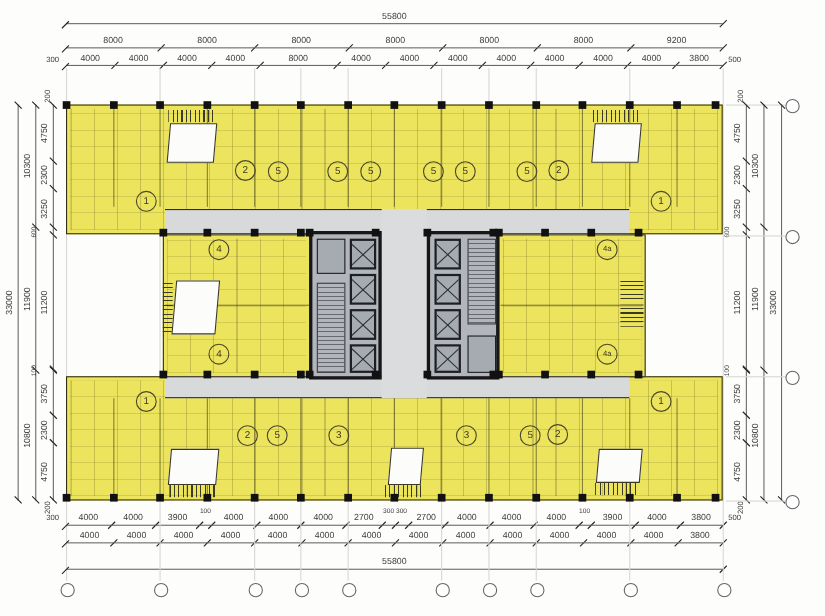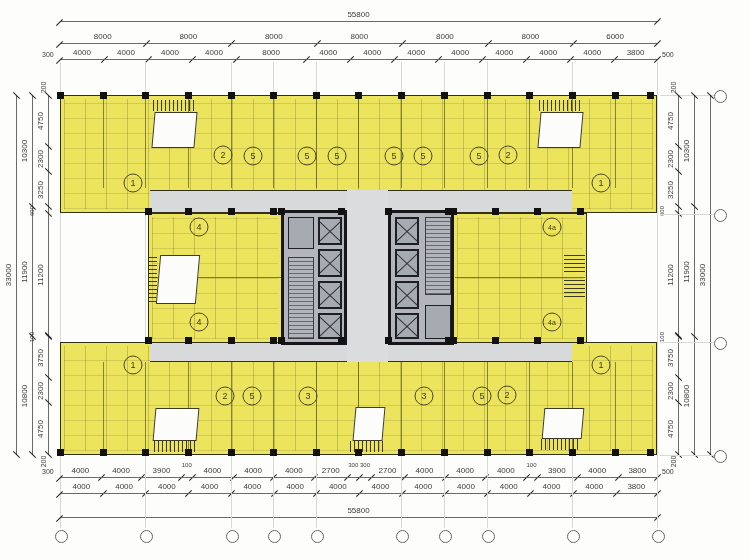--- a/index.html
+++ b/index.html
@@ -77,21 +77,21 @@
       <div class="seg" style="flex-grow: 8000;">
         <span class="lb">8000</span>
       </div>
       <div class="seg" style="flex-grow: 8000;">
         <span class="lb">8000</span>
       </div>
       <div class="seg" style="flex-grow: 8000;">
         <span class="lb">8000</span>
       </div>
       <div class="seg" style="flex-grow: 7800;">
-        <span class="lb">6000</span>
+        <span class="lb">9200</span>
       </div>
     </div>
   <div class="hdim" style="left:60px;top:46px;width:597px;">
       <div class="seg" style="flex-grow: 4000;">
         <span class="lb">4000</span>
       </div>
       <div class="seg" style="flex-grow: 4000;">
         <span class="lb">4000</span>
       </div>
       <div class="seg" style="flex-grow: 4000;">

